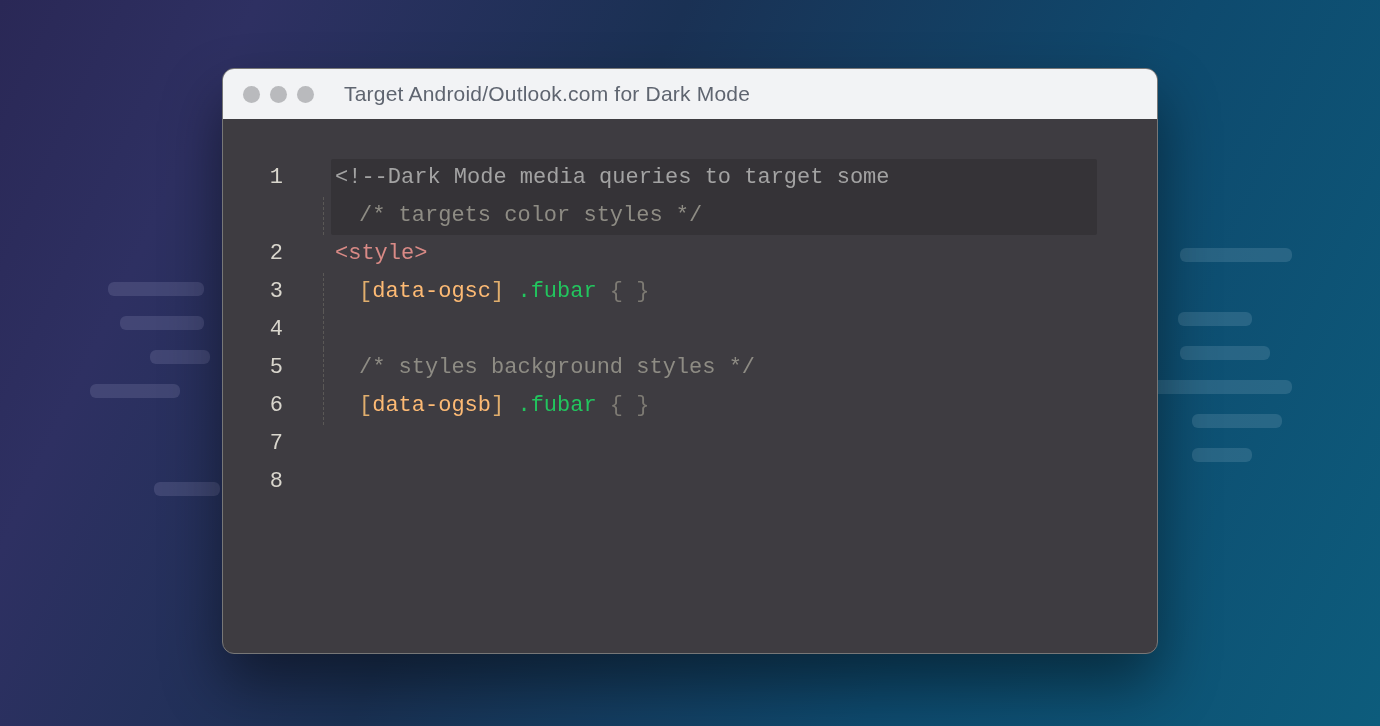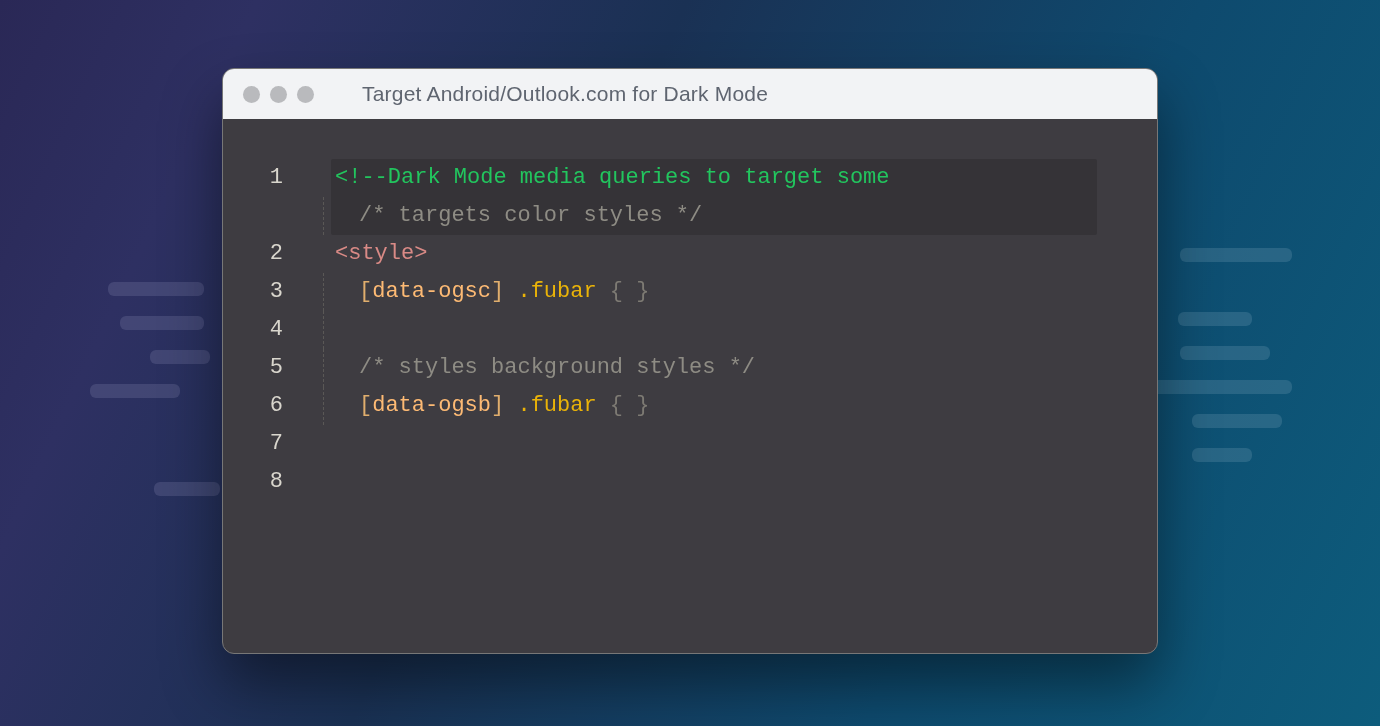--- a/index.html
+++ b/index.html
@@ -30,21 +30,21 @@
     box-shadow: 0 30px 60px rgba(0,0,0,0.45);
     overflow: hidden;
     border: 1px solid #777;
   }
   .titlebar {
     height: 50px;
     background: #f2f3f5;
     display: flex;
     align-items: center;
     padding: 0 20px;
-    gap: 26px;
+    gap: 8px;
   }
   .dots { display: flex; gap: 10px; margin-right: 22px; }
   .dot { width: 17px; height: 17px; border-radius: 50%; background: #b9babd; }
   .title-text { color: #5f6570; font-size: 21px; font-weight: 400; letter-spacing: 0.2px; }
 
   .editor {
     display: flex;
     padding: 40px 40px 40px 0;
     font-family: "SFMono-Regular", Consolas, "Liberation Mono", Menlo, monospace;
     font-size: 22px;
@@ -63,25 +63,25 @@
   .guide { position:absolute; left:10px; top:0; bottom:0; border-left:1px dashed #5a5856; }
   .hl-bg {
     position: absolute;
     left: 18px; top: 0; height: 76px; right: 20px;
     background: #353337;
     border-radius: 2px;
     z-index: 0;
   }
   .z { position: relative; z-index: 1; }
 
-  .c-comment { color: #22c55e; }
+  .c-comment { color: #a3a3a3; }
   .c-tag     { color: #d98a86; }
   .c-punc    { color: #8e8c84; }
   .c-attr    { color: #fdba74; }
-  .c-sel     { color: #eab308; }
+  .c-sel     { color: #22c55e; }
   .c-brkt    { color: #7d7a73; }
   .c-br      { color: #e0ae6d; }
 </style>
 </head>
 <body>
 
 <div class="deco left" style="left:108px; top:282px; width:96px;  height:14px;"></div>
 <div class="deco left" style="left:120px; top:316px; width:84px; height:14px;"></div>
 <div class="deco left" style="left:150px; top:350px; width:60px; height:14px;"></div>
 <div class="deco left" style="left:90px;  top:384px; width:90px; height:14px;"></div>

